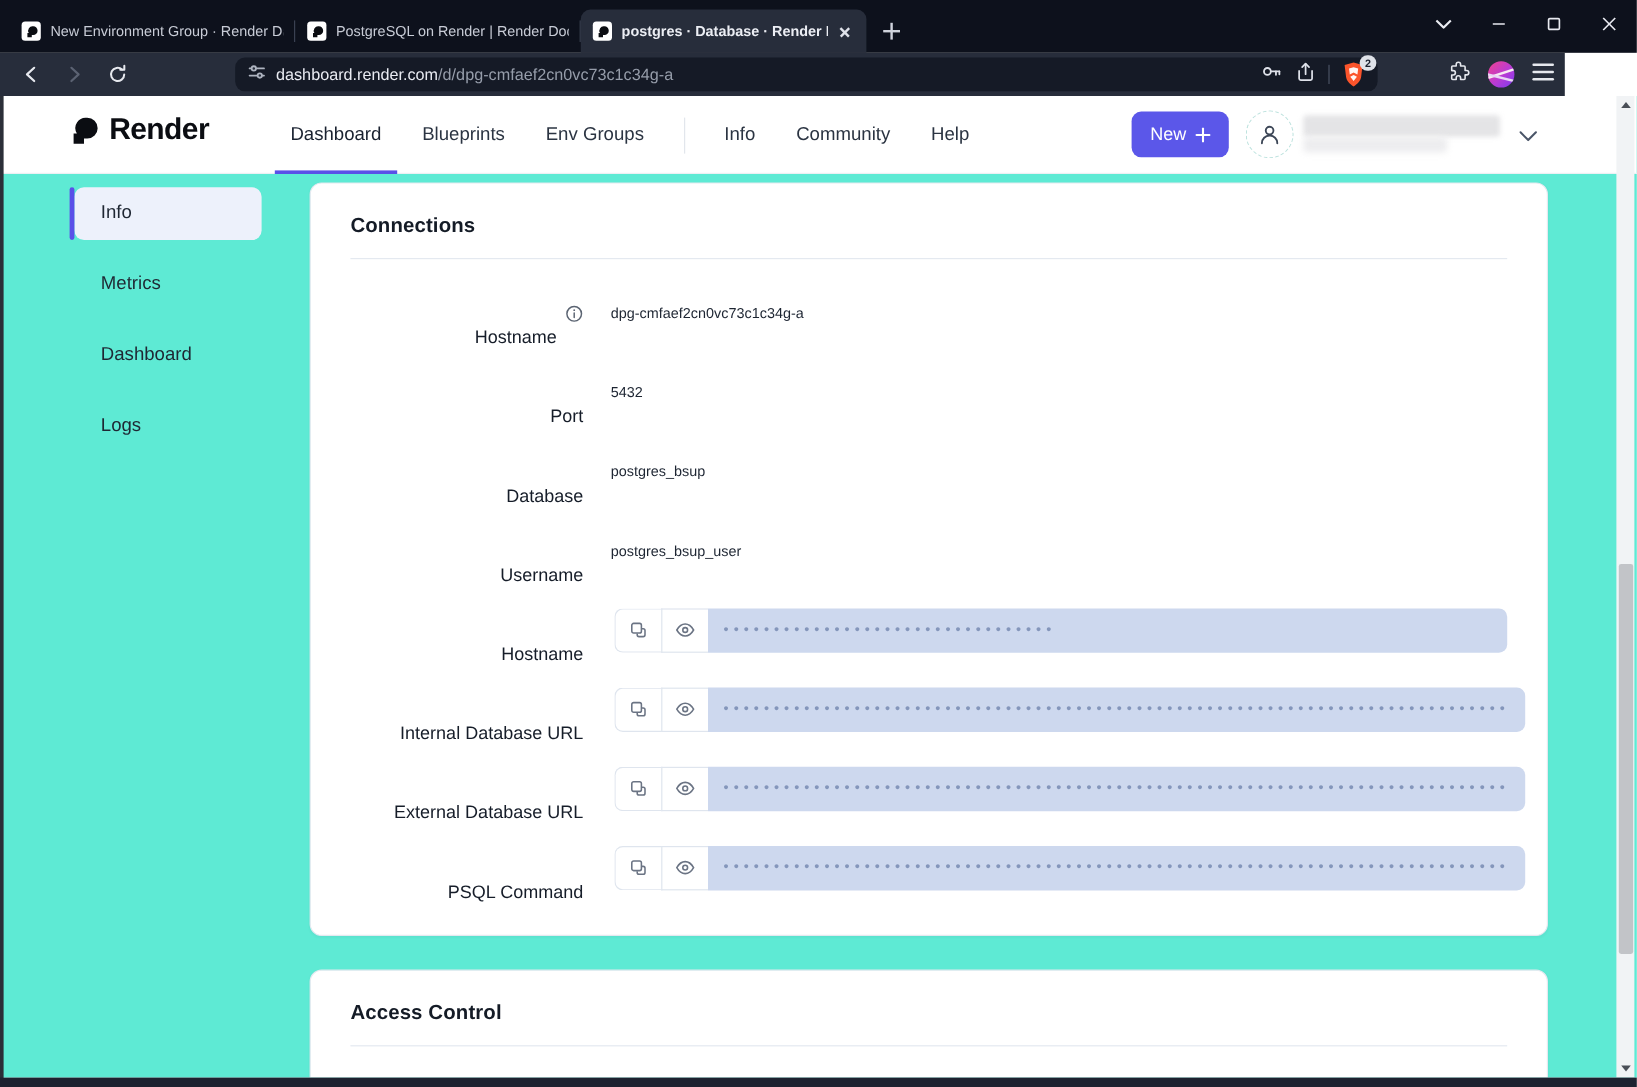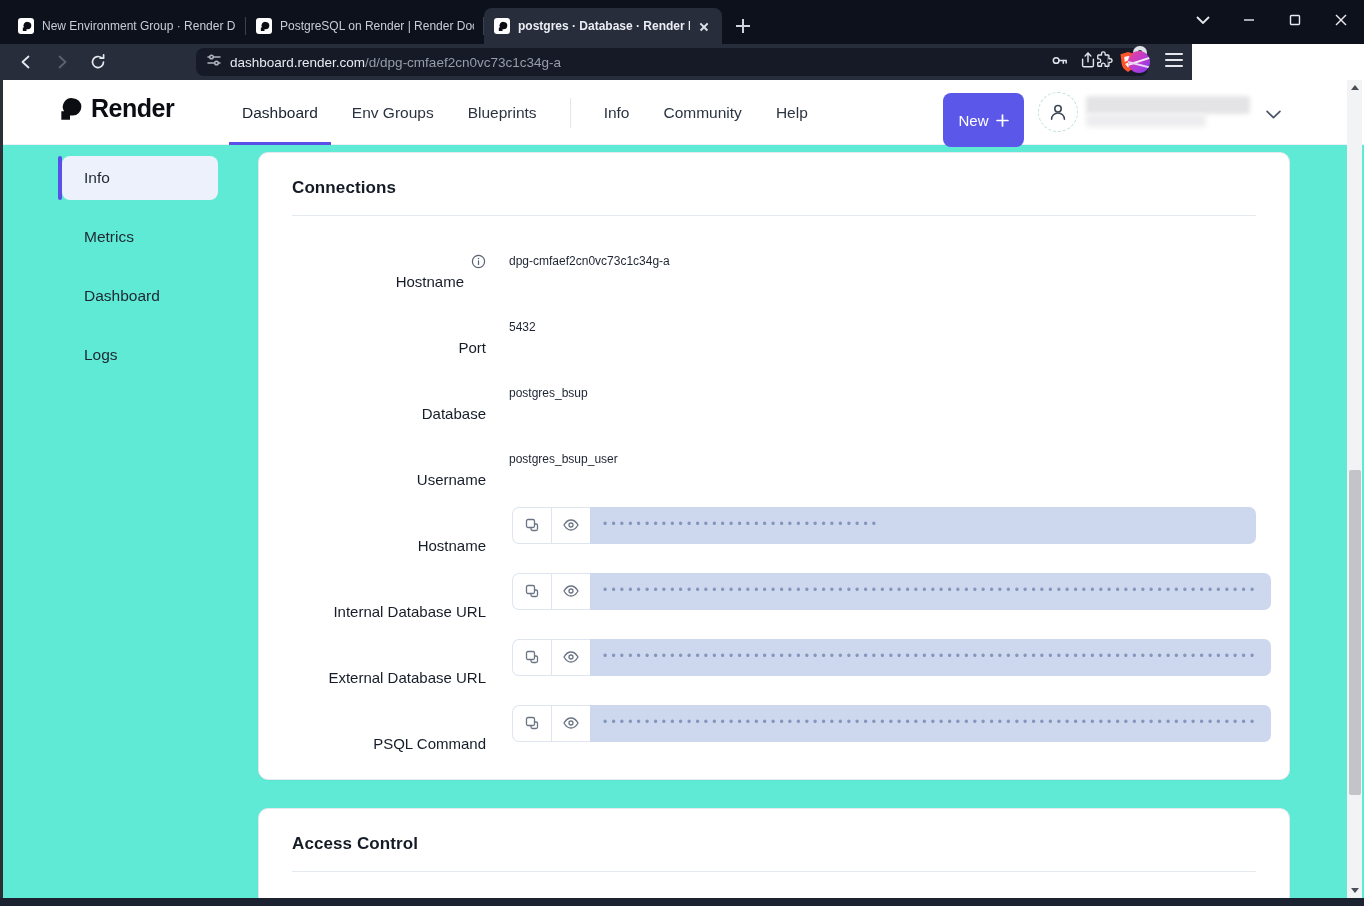--- a/index.html
+++ b/index.html
@@ -16,21 +16,21 @@
   .tab-close { width:16px; height:16px; margin-left:6px; flex:0 0 16px; position:relative; border-radius:3px; }
   .tab-close::before, .tab-close::after { content:""; position:absolute; left:3px; top:7.5px; width:10px; height:1.6px; background:#dfe2ea; }
   .tab-close::before { transform:rotate(45deg); } .tab-close::after { transform:rotate(-45deg); }
   .newtab-btn { width:26px; height:26px; margin:0 0 5px 8px; position:relative; border-radius:4px; }
   .newtab-btn::before { content:""; position:absolute; left:6px; top:12px; width:14px; height:2px; background:#cfd3dc; }
   .newtab-btn::after { content:""; position:absolute; left:12px; top:6px; width:2px; height:14px; background:#cfd3dc; }
   .win-controls { position:absolute; right:0; top:0; height:40px; display:flex; align-items:center; }
   .win-btn { width:46px; height:40px; display:flex; align-items:center; justify-content:center; }
   .win-btn svg { stroke:#e8eaf0; }
 
-  .toolbar { position:absolute; left:0; top:44px; width:1192px; height:36px; background:#272d3b; display:flex; align-items:center; }
+  .toolbar { position:absolute; left:0; top:44px; width:1304px; height:36px; background:#272d3b; display:flex; align-items:center; }
   .nav-btns { display:flex; gap:8px; padding-left:12px; width:196px; }
   .tb-btn { width:28px; height:28px; display:flex; align-items:center; justify-content:center; border-radius:6px; }
   .urlbar { position:relative; width:952px; height:28px; background:#151a26; border-radius:8px; display:flex; align-items:center; padding-left:10px; }
   .url-text { font-size:13.5px; margin-left:8px; white-space:nowrap; }
   .url-host { color:#e9ebf2; } .url-path { color:#969daa; }
   .urlbar-right { position:absolute; right:8px; top:0; height:28px; display:flex; align-items:center; gap:10px; }
   .vdivider { width:1px; height:16px; background:#495162; }
   .shield-wrap { position:relative; width:22px; height:22px; }
   .shield-badge { position:absolute; right:-7px; top:-5px; min-width:14px; height:13px; border-radius:7px; background:#dfe2e8; color:#1c2230; font-size:9px; font-weight:bold; display:flex; align-items:center; justify-content:center; padding:0 3px; }
   .toolbar-right { position:absolute; right:8px; top:0; height:36px; display:flex; align-items:center; gap:14px; }
@@ -44,21 +44,21 @@
   .bottom-strip { position:absolute; left:0; top:898px; width:1364px; height:8px; background:#1d2230; z-index:50; }
 
   .app-header { position:absolute; left:0; top:0; width:1364px; height:65px; background:#fff; border-bottom:1px solid #edf0f4; }
   .brand { position:absolute; left:57px; top:14px; display:flex; align-items:center; gap:8px; }
   .brand-word { font-size:25px; font-weight:bold; color:#0b0d12; letter-spacing:-0.5px; }
   .main-nav { position:absolute; left:225px; top:0; height:65px; display:flex; align-items:center; }
   .nav-item { position:relative; height:65px; display:flex; align-items:center; padding:0 17px; font-size:15.5px; color:#2b3442; cursor:pointer; }
   .nav-item.active { color:#1a2230; }
   .nav-item.active::after { content:""; position:absolute; left:4px; right:4px; bottom:0; height:3px; background:#5a50e8; }
   .nav-divider { width:1px; height:30px; background:#e2e6ec; margin:0 16px; }
-  .new-btn { position:absolute; left:943px; top:13px; width:81px; height:54px; background:#5b57e9; border:none; border-radius:8px; color:#fff; font-size:15px; display:flex; align-items:center; justify-content:center; gap:7px; cursor:pointer; font-family:inherit; }
+  .new-btn { position:absolute; left:943px; top:13px; width:81px; height:38px; background:#5b57e9; border:none; border-radius:8px; color:#fff; font-size:15px; display:flex; align-items:center; justify-content:center; gap:7px; cursor:pointer; font-family:inherit; }
   .account { position:absolute; left:1038px; top:12px; width:40px; height:40px; border-radius:50%; border:1.5px dashed #bfe3df; display:flex; align-items:center; justify-content:center; }
   .blur-name { position:absolute; left:1086px; top:16px; width:164px; height:32px; }
   .blur-name .b1 { position:absolute; left:0; top:0; width:164px; height:18px; background:#e4e4e6; border-radius:3px; filter:blur(2px); }
   .blur-name .b2 { position:absolute; left:0; top:18px; width:120px; height:13px; background:#ededef; border-radius:3px; filter:blur(2.5px); }
   .acct-chevron { position:absolute; left:1266px; top:25px; }
 
   
   .sidebar { position:absolute; left:0; top:65px; width:240px; }
   .side-item { position:relative; margin:0 22px 0 62px; height:44px; display:flex; align-items:center; padding-left:22px; font-size:15.5px; color:#1f2733; border-radius:8px; margin-bottom:0; cursor:pointer; }
   .side-item + .side-item { margin-top:0; }
@@ -231,24 +231,24 @@
       <svg width="26" height="26" viewBox="0 0 24 24">
           <path fill="#0b0d12" d="M14.5 2a8 8 0 0 1 0 16H12v4H4v-8h2.5A8 8 0 0 1 14.5 2z"></path>
         </svg>
       <span class="brand-word">Render</span>
     </div>
     <nav class="main-nav">
       <div class="nav-item active">
           <span>Dashboard</span>
         </div>
       <div class="nav-item">
+          <span>Blueprints</span>
+        </div>
+      <div class="nav-item">
           <span>Env Groups</span>
-        </div>
-      <div class="nav-item">
-          <span>Blueprints</span>
         </div>
       <div class="nav-divider"></div>
       <div class="nav-item">
           <span>Info</span>
         </div>
       <div class="nav-item">
           <span>Community</span>
         </div>
       <div class="nav-item">
           <span>Help</span>

